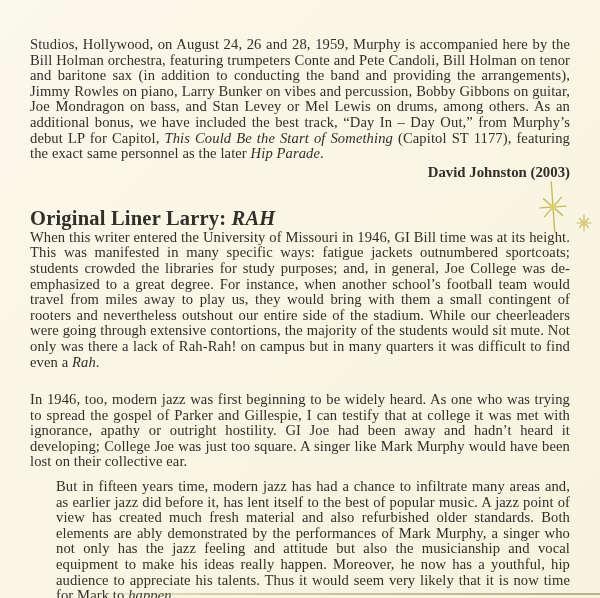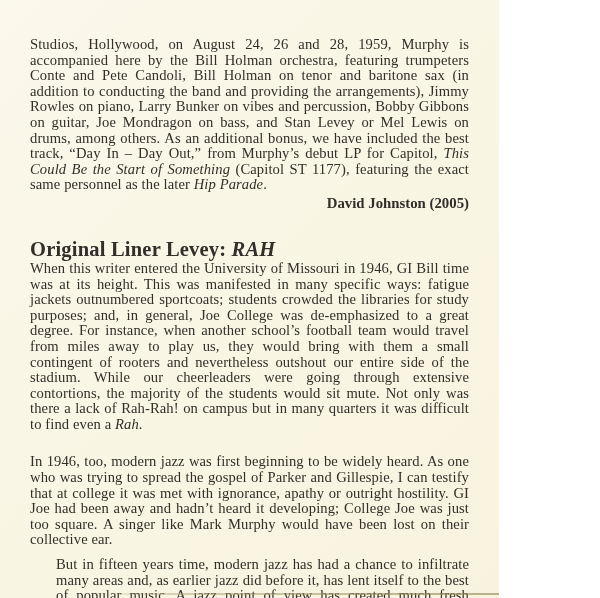--- a/index.html
+++ b/index.html
@@ -10,21 +10,21 @@
     --scan-line-color: #a89f6e;
   }
   * { margin: 0; padding: 0; box-sizing: border-box; }
   html, body { width: 600px; }
   body {
     font-family: "Liberation Serif", "DejaVu Serif", serif;
     background: #fff;
   }
   .page {
     position: relative;
-    width: 499px;
+    width: 600px;
     height: 598px;
     background: linear-gradient(135deg, #fbf8ec 0%, var(--background-color) 45%, #f7f3de 100%);
     color: var(--text-color);
     padding: 37px 30px 0 30px;
     overflow: hidden;
   }
   p.body-text {
     font-size: 14.6px;
     line-height: 15.6px;
     text-align: justify;
@@ -70,23 +70,23 @@
       rgba(140, 131, 82, 0.6) 100%);
   }
 </style>
 </head>
 <body>
 
 <div class="page">
 
   <p class="body-text para-intro"><span>Studios, Hollywood, on August 24, 26 and 28, 1959, Murphy is accompanied here by the Bill Holman orchestra, featuring trumpeters Conte and Pete Candoli, Bill Holman on tenor and baritone sax (in addition to conducting the band and providing the arrangements), Jimmy Rowles on piano, Larry Bunker on vibes and percussion, Bobby Gibbons on guitar, Joe Mondragon on bass, and Stan Levey or Mel Lewis on drums, among others. As an additional bonus, we have included the best track, “Day In – Day Out,” from Murphy’s debut LP for Capitol, </span><i>This Could Be the Start of Something</i><span> (Capitol ST 1177), featuring the exact same personnel as the later </span><i>Hip Parade</i><span>.</span></p>
 
-  <p class="byline">David Johnston (2005)</p>
+  <p class="byline">David Johnston (2003)</p>
 
-  <h1 class="heading"><span>Original Liner Levey: </span><i>RAH</i></h1>
+  <h1 class="heading"><span>Original Liner Larry: </span><i>RAH</i></h1>
 
   <div class="stars">
     <svg width="70" height="58" viewBox="0 0 70 58" xmlns="http://www.w3.org/2000/svg">
 
       <g stroke="currentColor" stroke-width="1.4" stroke-linecap="round" transform="rotate(-4 25 28)">
         <line x1="25" y1="3" x2="25" y2="53"></line>
         <line x1="12" y1="28" x2="38" y2="28"></line>
         <line x1="16" y1="19" x2="34" y2="37"></line>
         <line x1="34" y1="19" x2="16" y2="37"></line>
       </g>

